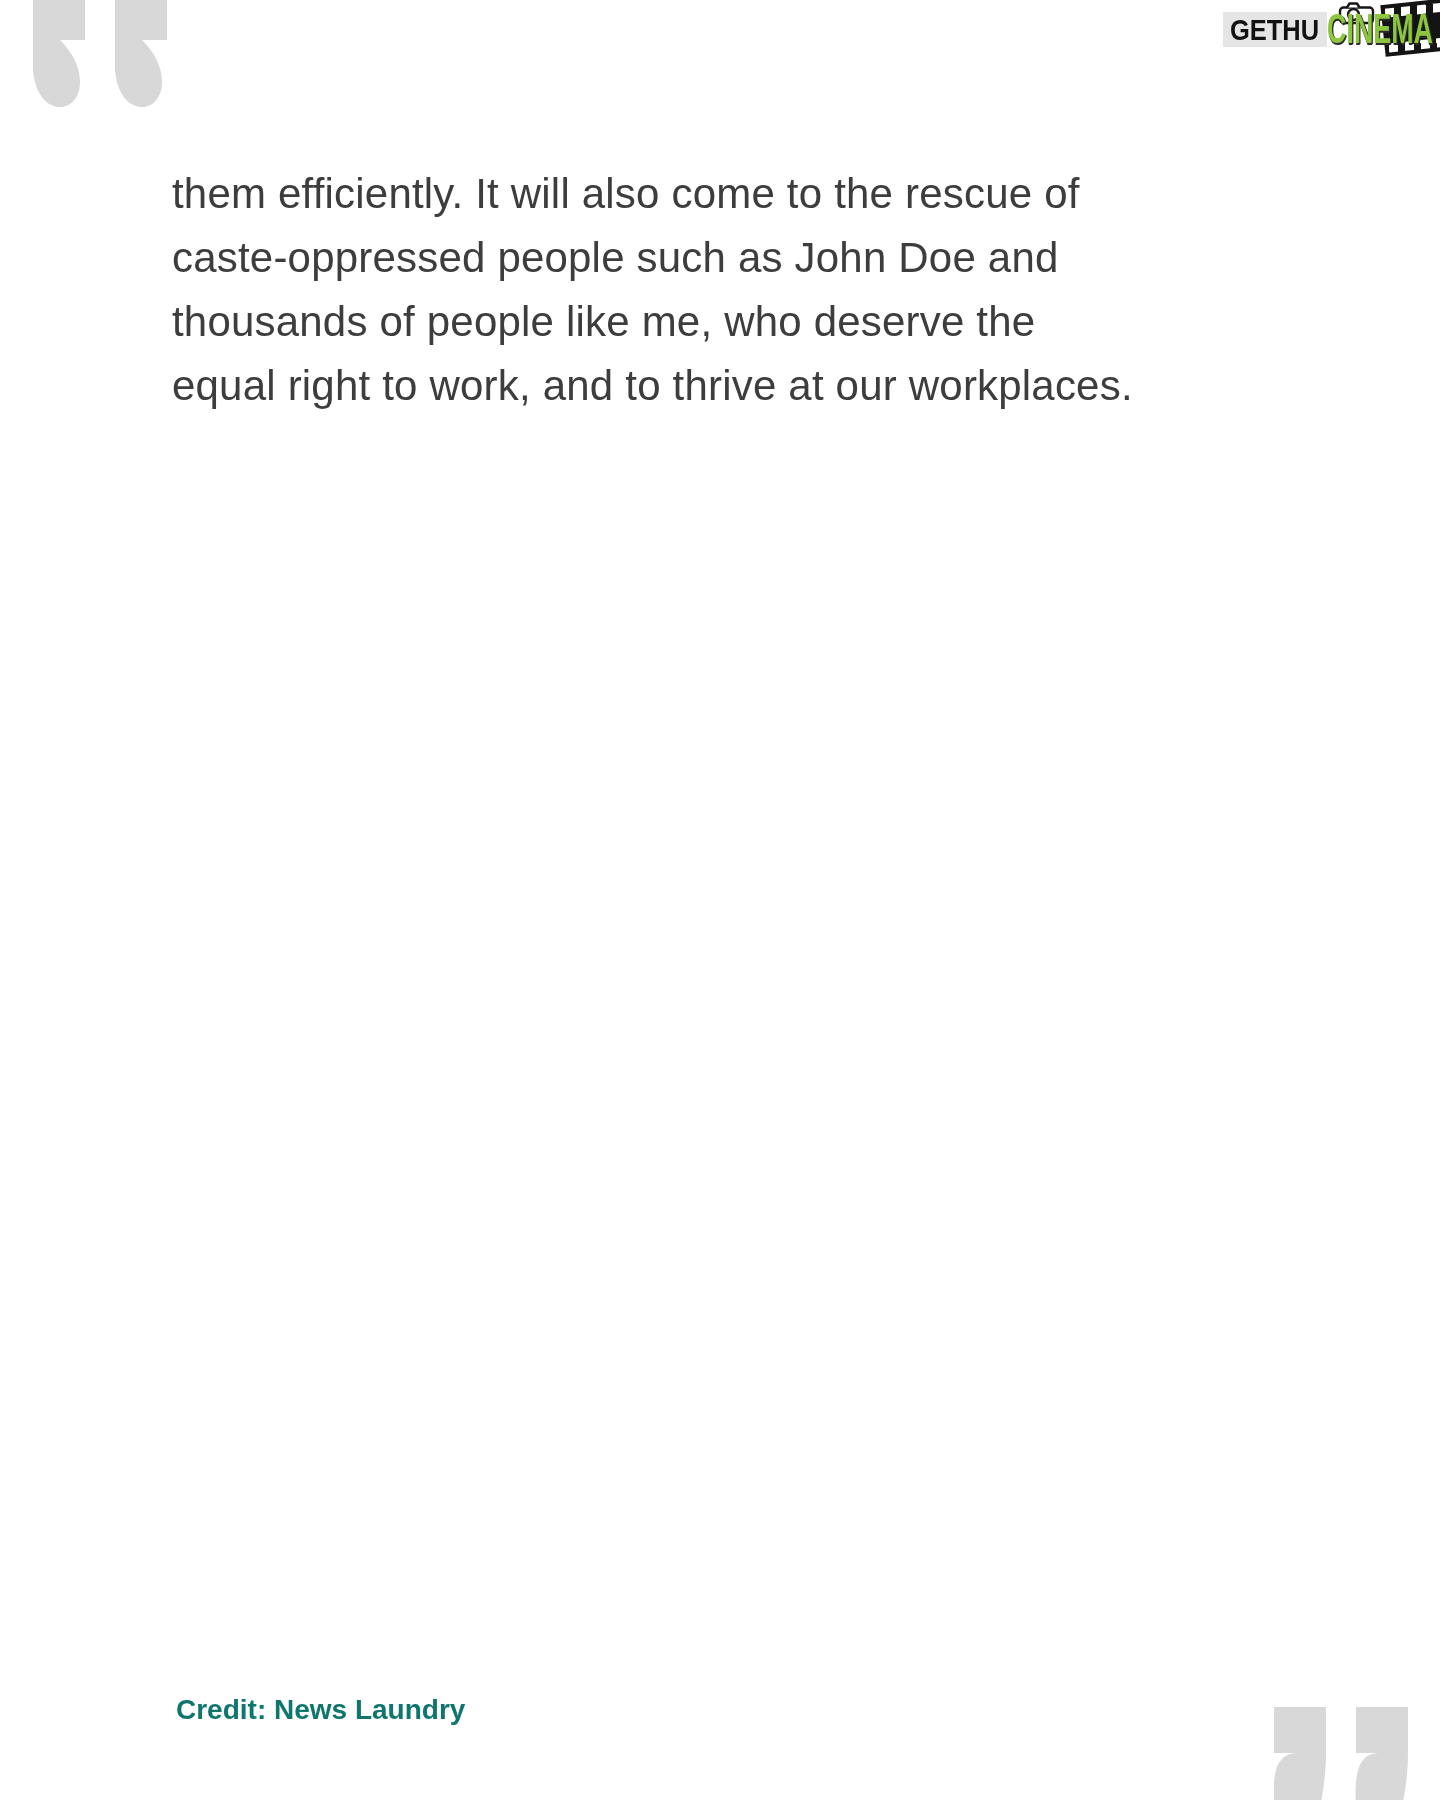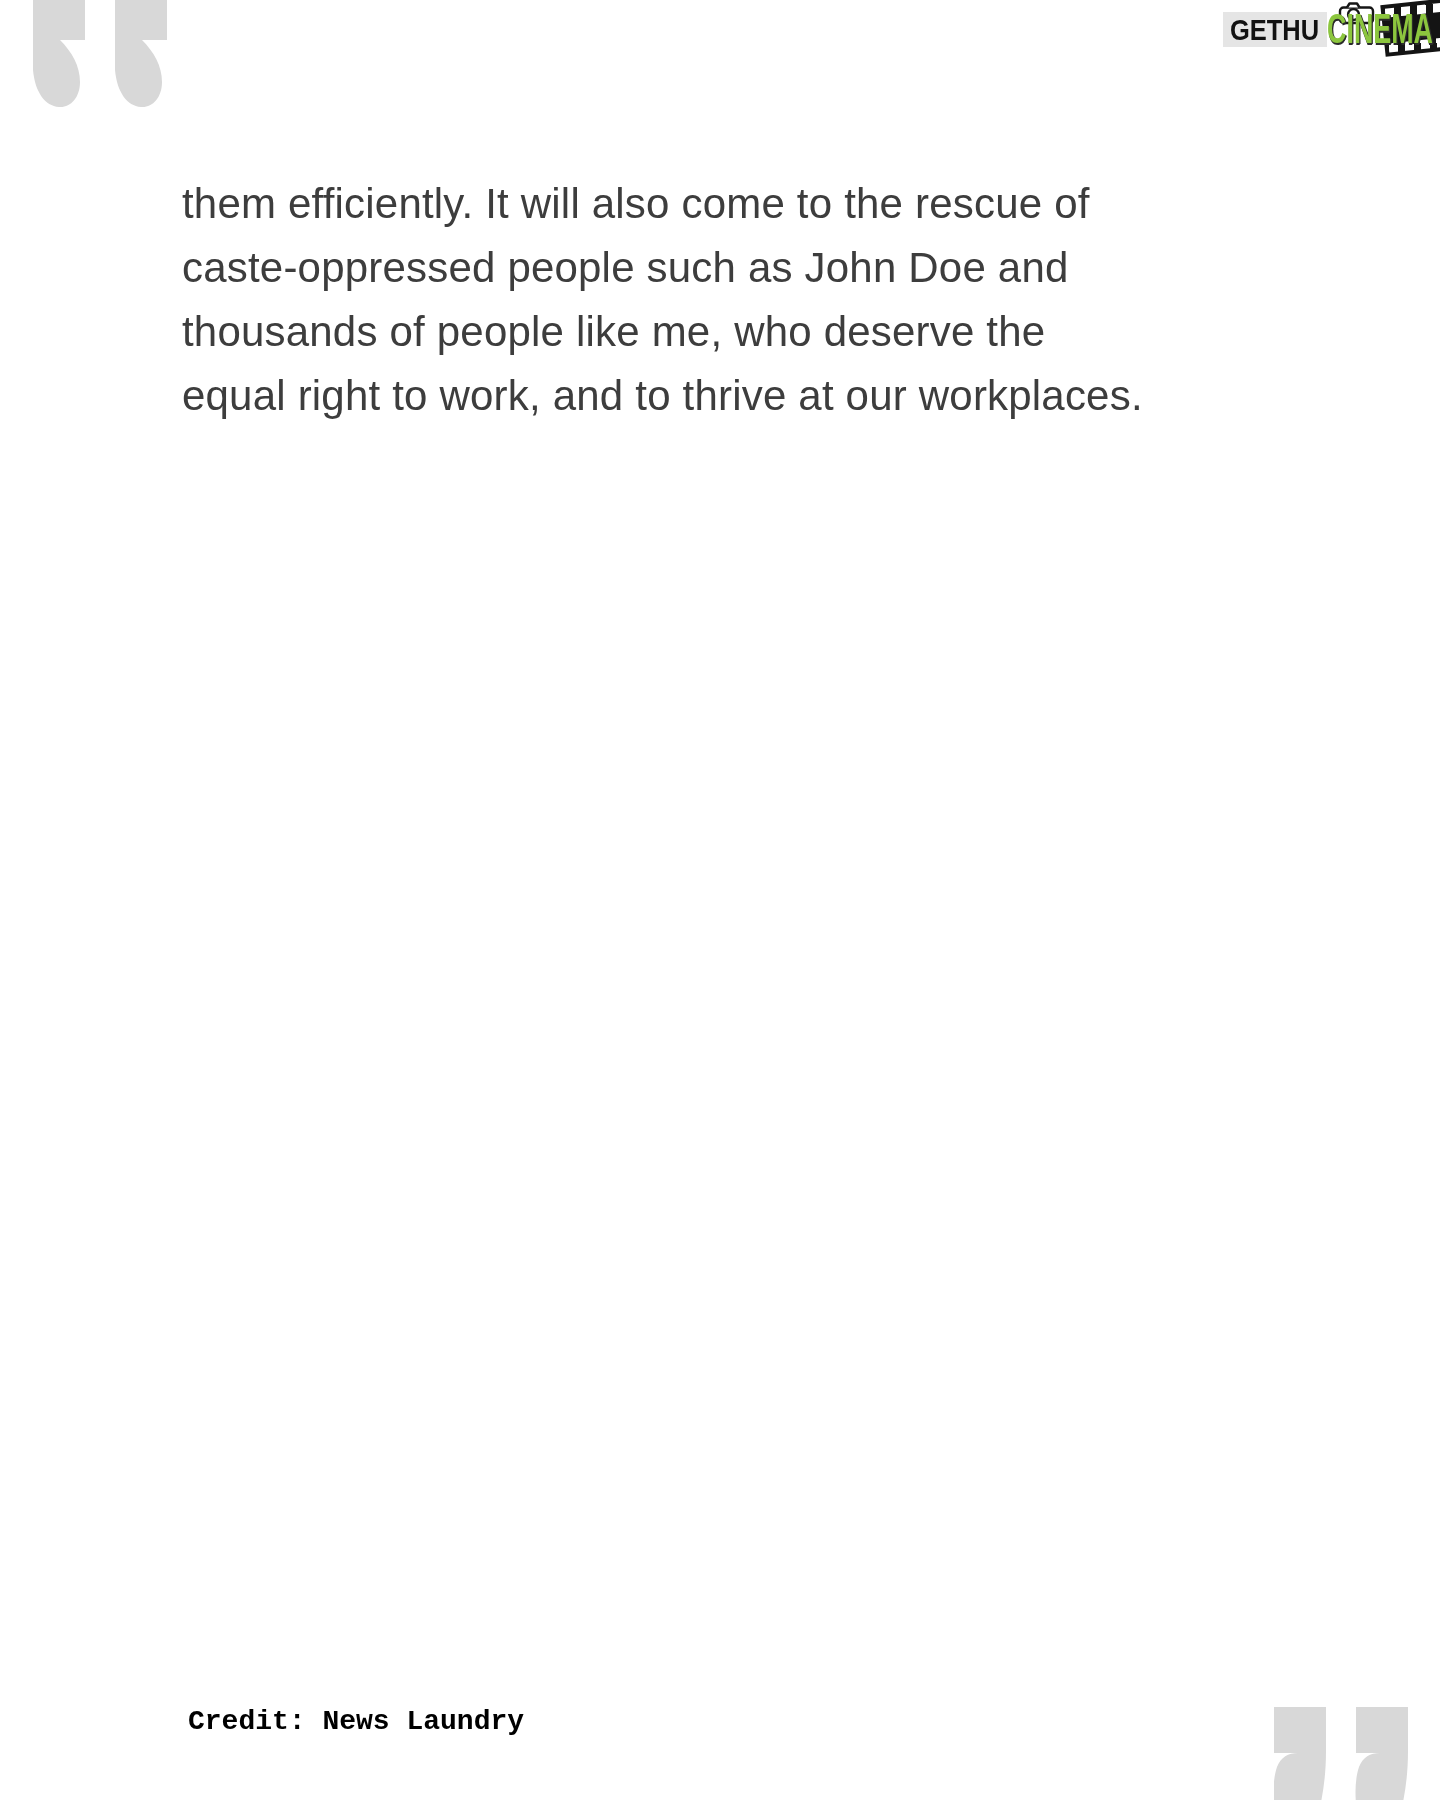--- a/index.html
+++ b/index.html
@@ -37,32 +37,32 @@
   .logo-gethu span{display:inline-block;transform:scaleX(0.85);}
   .logo-cinema{
     position:absolute;left:107px;top:8px;z-index:4;
     color:#8cc63e;font-weight:bold;font-size:42px;line-height:42px;
     transform:scaleX(0.64);transform-origin:left top;white-space:nowrap;
     text-shadow:2px 1px 0 #2b2b2b, 1px 2px 0 #2b2b2b;
   }
 
   
   .quote-paragraph{
-    position:absolute;left:172px;top:162px;width:1100px;margin:10px;
+    position:absolute;left:172px;top:162px;width:1100px;margin:0;
     font-size:42px;line-height:64px;color:#3d3d3d;
     white-space:pre-line;letter-spacing:0.2px;
   }
   .quote-attribution{
     position:absolute;left:172px;top:464px;width:1100px;margin:0;
     font-size:42px;line-height:64px;color:#3d3d3d;
     font-style:italic;white-space:pre-line;letter-spacing:0.2px;
   }
   .credit-line{
-    position:absolute;left:172px;top:1689px;margin:16px;
-    font-size:28px;line-height:34px;color:#000000;font-weight:bold;font-family:Liberation Mono, monospace;
+    position:absolute;left:172px;top:1689px;margin:4px;
+    font-size:28px;line-height:34px;color:#0f766e;font-weight:bold;
   }
 </style>
 </head>
 <body>
 
 <div class="page">
 
   <svg class="quote-open" width="135" height="110" viewBox="0 0 135 110" aria-hidden="true">
     <g fill="#d8d8d8">
       <path d="M 0 0 H 52 V 40 H 27 C 39 52 47 66 47 82 C 47 98 37 108 26 107 C 12 106 2 92 0 70 Z"></path>

